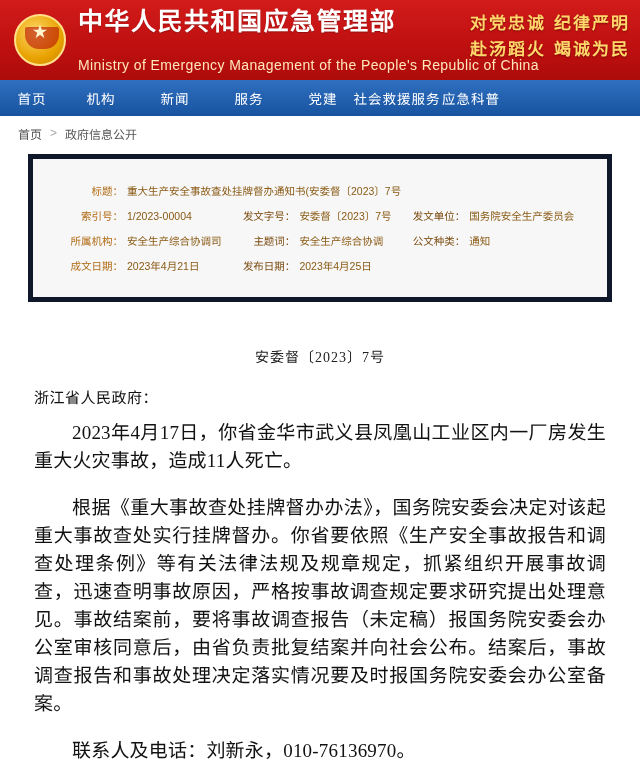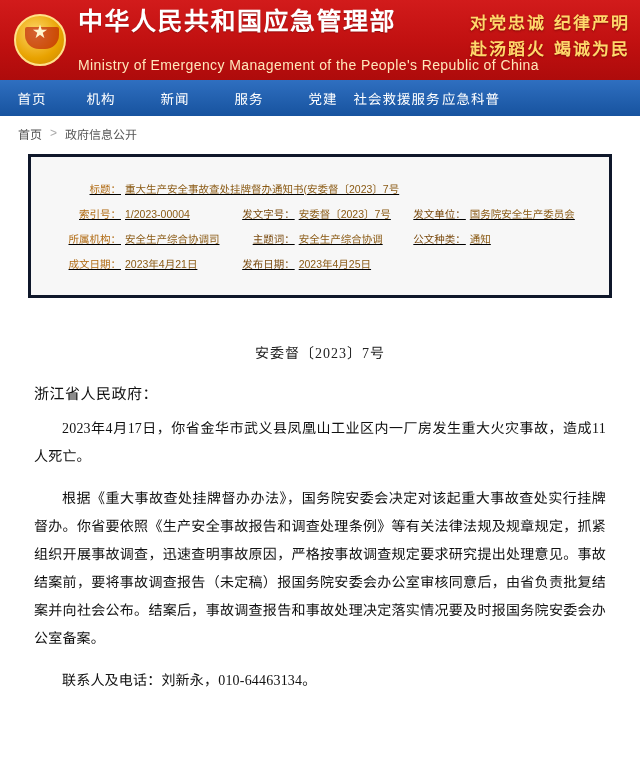--- a/index.html
+++ b/index.html
@@ -127,23 +127,22 @@
     color: #555;
     background: #fff;
   }
   .crumb a { color: #555; text-decoration: none; }
   .crumb .sep { margin: 0 8px; color: #aaa; }
 
   
   .card {
     margin: 4px 28px 0 28px;
     background: #f7f7f7;
-    border: 3px solid #0f172a;
+    border: 5px solid #0f172a;
     padding: 20px 22px 18px 22px;
-    text-decoration: underline;
   }
   table.meta {
     width: 100%;
     border-collapse: collapse;
     font-size: 10.5px;
     color: #7a4a0f;
   }
   table.meta td {
     padding: 5px 2px;
     vertical-align: top;
@@ -186,21 +185,21 @@
     font-family: "Liberation Serif", serif;
   }
   .doc-salutation {
     margin-top: 20px;
     font-size: 15px;
     letter-spacing: .5px;
     font-family: "Liberation Serif", serif;
   }
   .doc-p {
     margin-top: 12px;
-    font-size: 14px;
+    font-size: 19px;
     line-height: 28px;
     text-align: justify;
     text-indent: 2em;
     font-family: "Liberation Serif", serif;
     letter-spacing: .2px;
   }
 </style>
 </head>
 <body>
 
@@ -273,15 +272,15 @@
     </tr>
   </tbody>
     </table>
 </div>
 
 <div class="doc">
   <div class="doc-number">安委督〔2023〕7号</div>
   <div class="doc-salutation">浙江省人民政府：</div>
   <p class="doc-p">2023年4月17日，你省金华市武义县凤凰山工业区内一厂房发生重大火灾事故，造成11人死亡。</p>
   <p class="doc-p">根据《重大事故查处挂牌督办办法》，国务院安委会决定对该起重大事故查处实行挂牌督办。你省要依照《生产安全事故报告和调查处理条例》等有关法律法规及规章规定，抓紧组织开展事故调查，迅速查明事故原因，严格按事故调查规定要求研究提出处理意见。事故结案前，要将事故调查报告（未定稿）报国务院安委会办公室审核同意后，由省负责批复结案并向社会公布。结案后，事故调查报告和事故处理决定落实情况要及时报国务院安委会办公室备案。</p>
-  <p class="doc-p">联系人及电话：刘新永，010-64463134。</p>
+  <p class="doc-p">联系人及电话：刘新永，010-76136970。</p>
 
 </div>
 
 </body></html>

